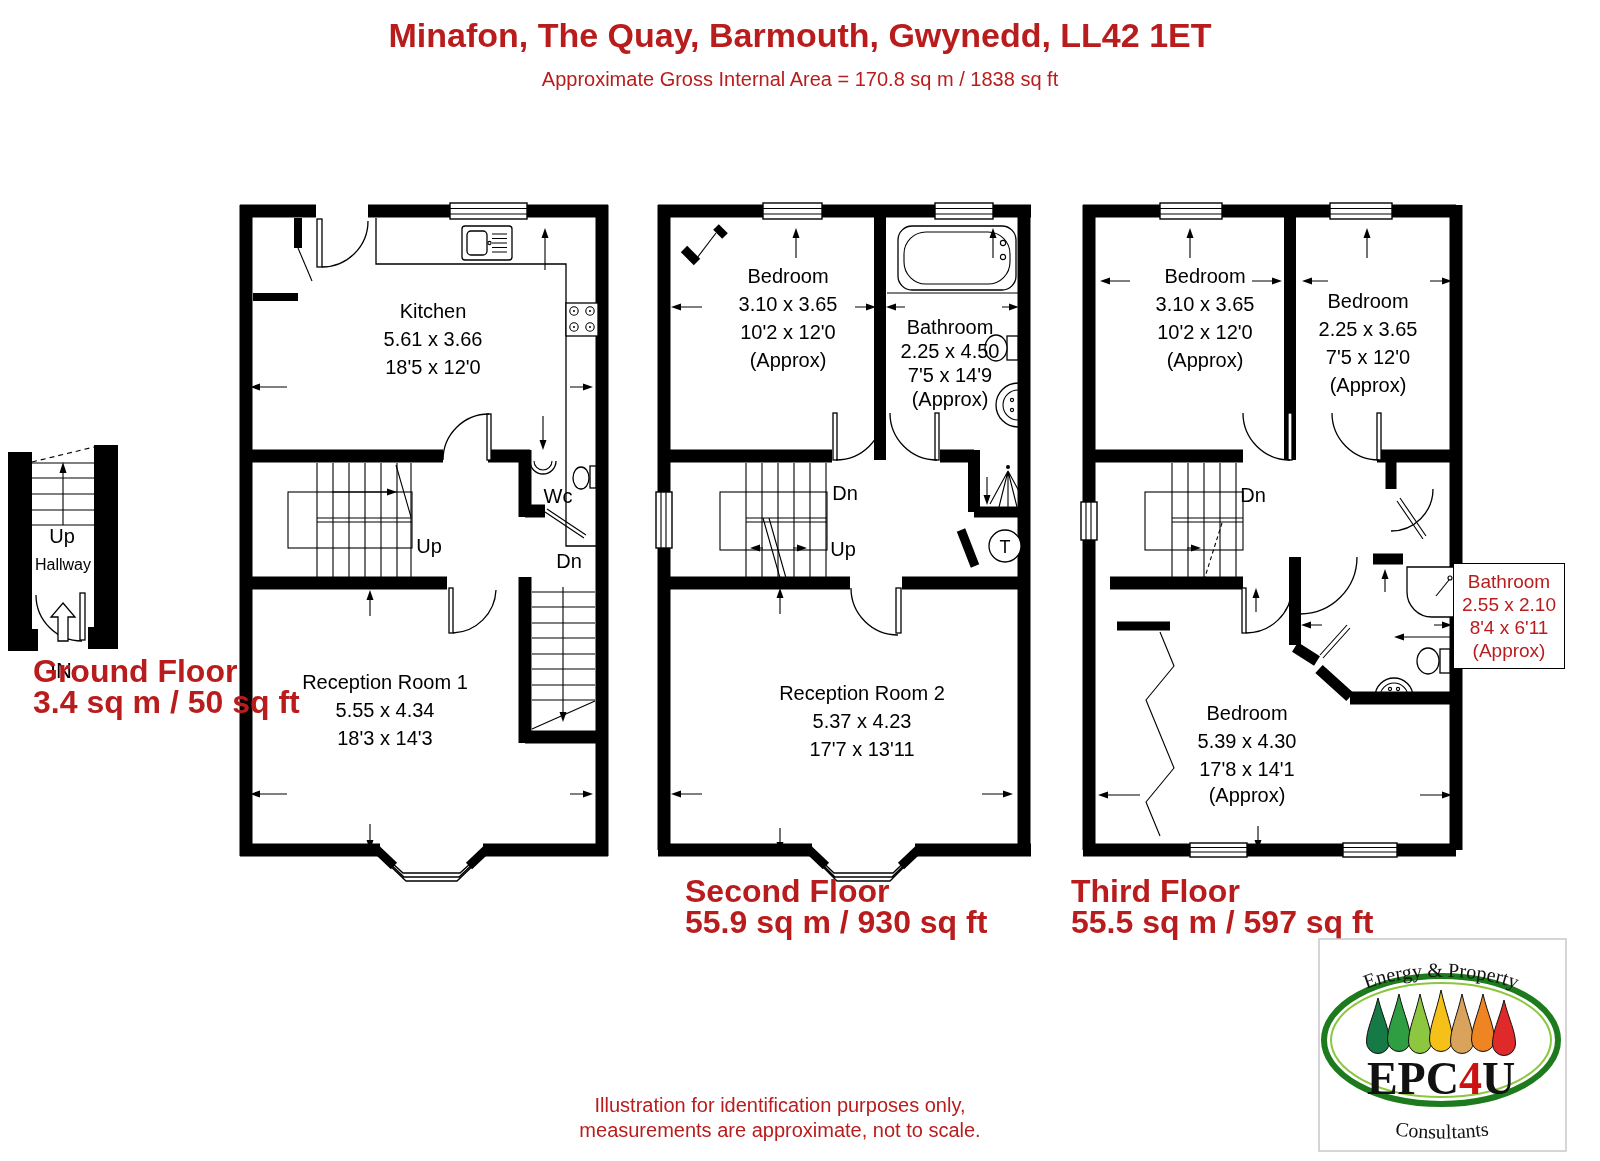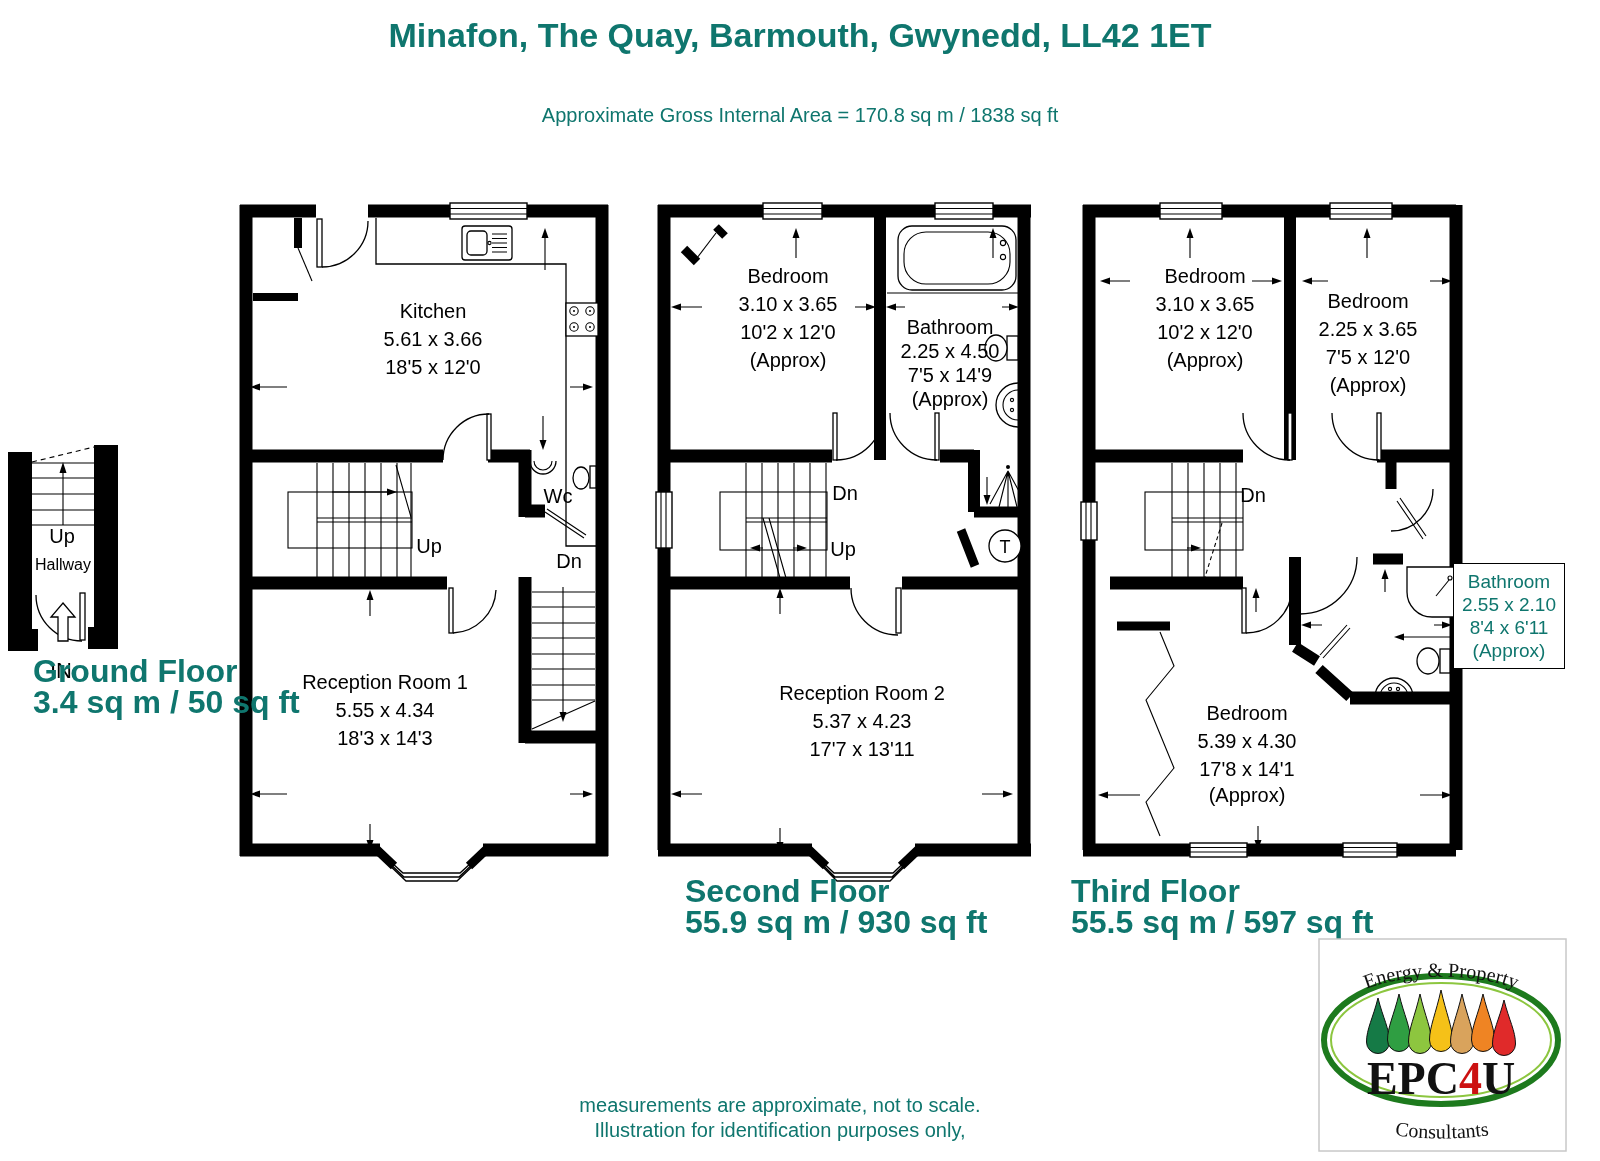--- a/index.html
+++ b/index.html
@@ -1,20 +1,20 @@
 <!DOCTYPE html>
 <html><head>
 <meta charset="utf-8">
 <style>
   html,body{margin:0;padding:0;background:#fff;}
   .page{position:relative;width:1600px;height:1161px;background:#fff;overflow:hidden;
-        font-family:"Liberation Sans", sans-serif;color:#0f766e;}
+        font-family:"Liberation Sans", sans-serif;color:#b91c1c;}
   .title{position:absolute;left:100px;top:16px;width:1400px;text-align:center;
          font-size:34px;font-weight:bold;letter-spacing:0px;}
-  .subtitle{position:absolute;left:100px;top:68px;width:1400px;text-align:center;font-size:20px;margin-top:36px;}
+  .subtitle{position:absolute;left:100px;top:68px;width:1400px;text-align:center;font-size:20px;}
   svg{position:absolute;}
   .w13{stroke:#000;stroke-width:13;fill:none;}
   .w12{stroke:#000;stroke-width:12;fill:none;}
   .w11{stroke:#000;stroke-width:11;fill:none;}
   .w9{stroke:#000;stroke-width:9;fill:none;}
   .w8{stroke:#000;stroke-width:8;fill:none;}
   .t{stroke:#000;stroke-width:1.3;fill:none;}
   .t1{stroke:#000;stroke-width:1.1;fill:none;}
   .fx{fill:#fff;stroke:#000;stroke-width:1.3;}
   .win{fill:#fff;stroke:#000;stroke-width:1.4;}
@@ -366,22 +366,22 @@
   <div class="floorlabel" style="left:657px;top:876px">
     <div>Second Floor</div>
     <div>55.9 sq m / 930 sq ft</div>
   </div>
   <div class="floorlabel" style="left:1043px;top:876px">
     <div>Third Floor</div>
     <div>55.5 sq m / 597 sq ft</div>
   </div>
 
   <div class="disclaimer">
+    <div>Illustration for identification purposes only,</div>
     <div>measurements are approximate, not to scale.</div>
-    <div>Illustration for identification purposes only,</div>
   </div>
 
   <svg style="left:1318px;top:938px" width="250" height="215" viewBox="0 0 250 215">
     <defs>
       <path id="arcTop" d="M 26,66 A 100,36 0 0 1 220,66"></path>
       <path id="arcBot" d="M 42,188 A 96,26 0 0 0 206,188"></path>
     </defs>
     <rect x="1" y="1" width="247" height="212" fill="#fff" stroke="#c8c8c8" stroke-width="1.5"></rect>
     <ellipse cx="123" cy="102" rx="117" ry="64" fill="none" stroke-width="6" stroke="#1d7a1d"></ellipse>
     <ellipse cx="123" cy="102" rx="110" ry="57" fill="none" stroke-width="2" stroke="#8cc63f"></ellipse>

